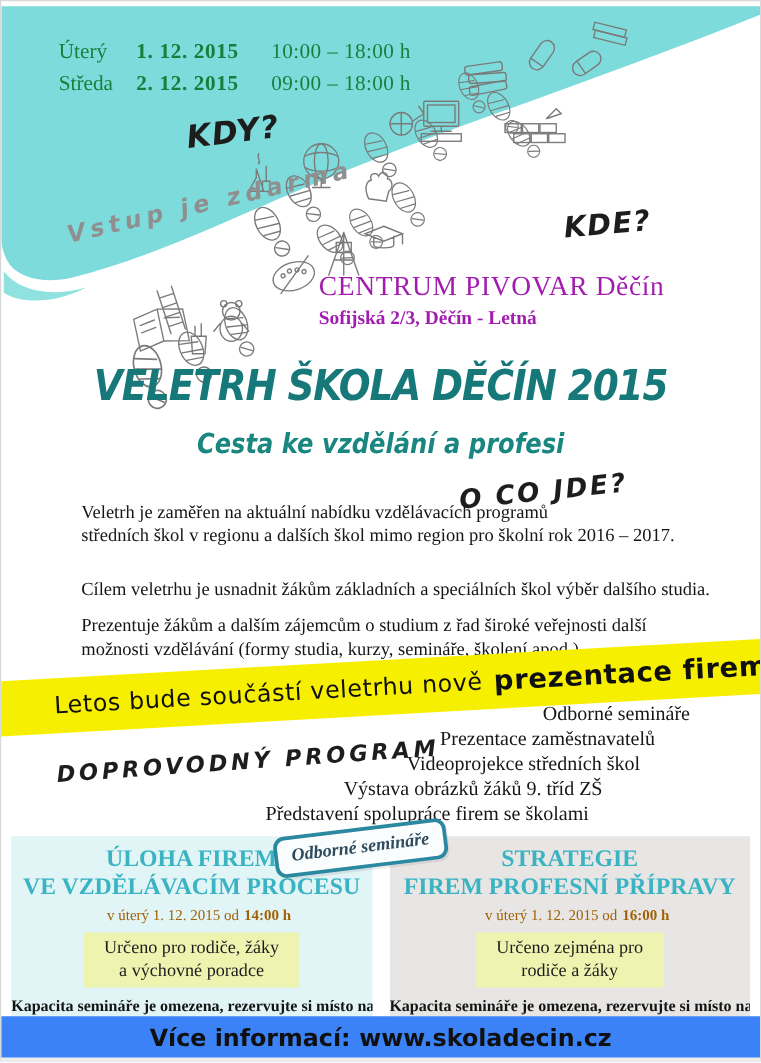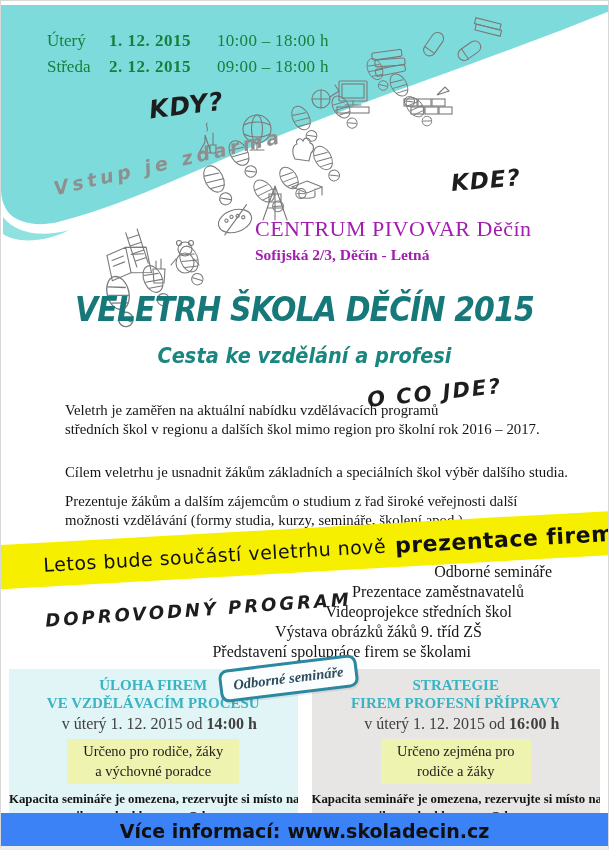--- a/index.html
+++ b/index.html
@@ -49,23 +49,23 @@
   .banner-bold{font-size:22px;font-weight:700;margin-left:9px;letter-spacing:.5px;white-space:nowrap;}
 
   .prog-item{position:absolute;font-size:16px;color:#161616;z-index:2;white-space:nowrap;}
   .pi0{top:562px;right:56px;} .pi1{top:582px;right:84px;} .pi2{top:602px;right:96px;}
   .pi3{top:622px;right:126px;} .pi4{top:642px;right:137px;}
 
   .columns{position:absolute;top:668px;left:8px;right:8px;height:144px;display:flex;gap:14px;z-index:2;}
   .col{flex:1;text-align:center;box-sizing:border-box;padding-top:8px;overflow:hidden;}
   .col-left{background:#e1f4f6;}
   .col-right{background:#e7e6e4;}
-  .col-title{font-weight:700;font-size:15px;color:#3ab3c3;line-height:1.18;}
+  .col-title{font-weight:700;font-size:19px;color:#3ab3c3;line-height:1.18;}
   .col-title span{display:block;white-space:nowrap;}
-  .col-date{font-size:16px;margin-top:3px;white-space:nowrap;color:#404040;margin-left:12px;}
+  .col-date{font-size:12px;margin-top:3px;white-space:nowrap;color:#a16207;margin-left:12px;}
   .col-date strong{margin-left:4px;}
   .audience{display:inline-block;background:#eef3b0;margin-top:6px;padding:3px 16px;font-size:14.5px;line-height:1.32;color:#1c1c1c;}
   .audience span{display:block;white-space:nowrap;}
   .capacity{font-weight:700;font-size:12.8px;margin-top:7px;line-height:1.35;color:#141414;}
   .capacity span{display:block;white-space:nowrap;}
 
   .badge{position:absolute;top:661px;left:218px;z-index:3;transform:rotate(-7deg);
     background:#fafdfd;border:3px solid #2b88a1;border-radius:9px;padding:5px 11px;
     font-size:14.5px;font-weight:700;font-style:italic;color:#2e4b5d;white-space:nowrap;
     box-shadow:inset 0 0 0 1px #ffffff,1px 2px 0 rgba(0,0,0,.07);}

